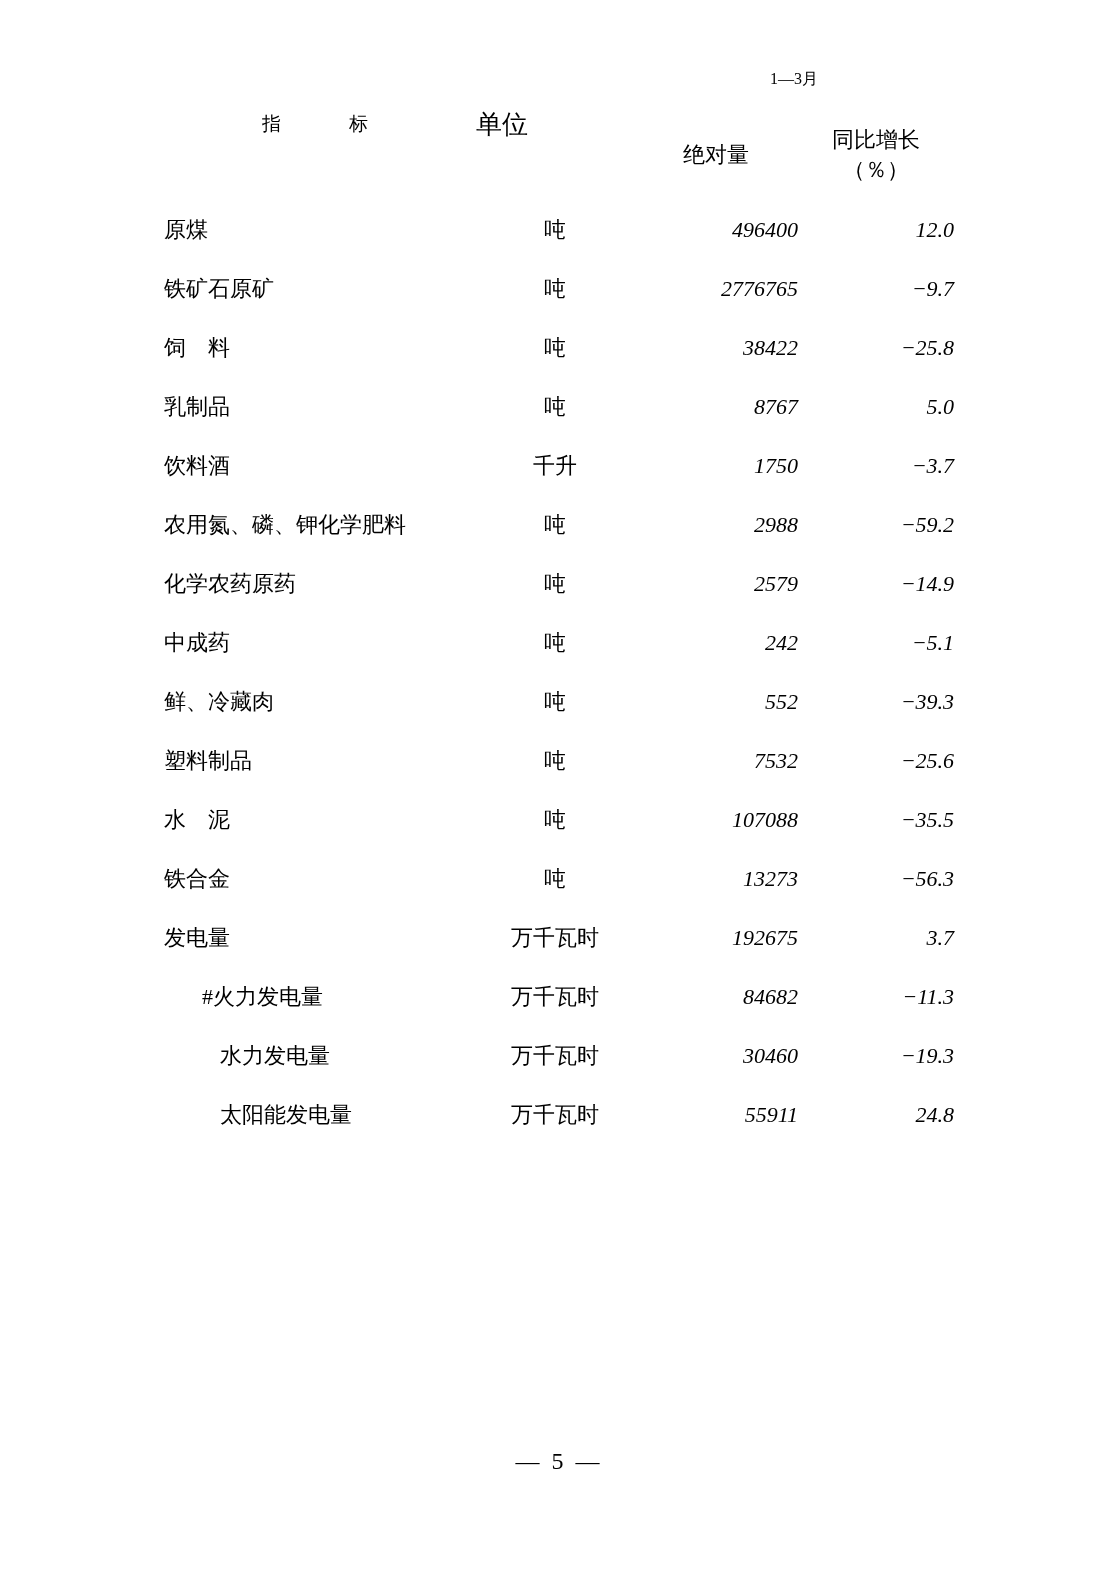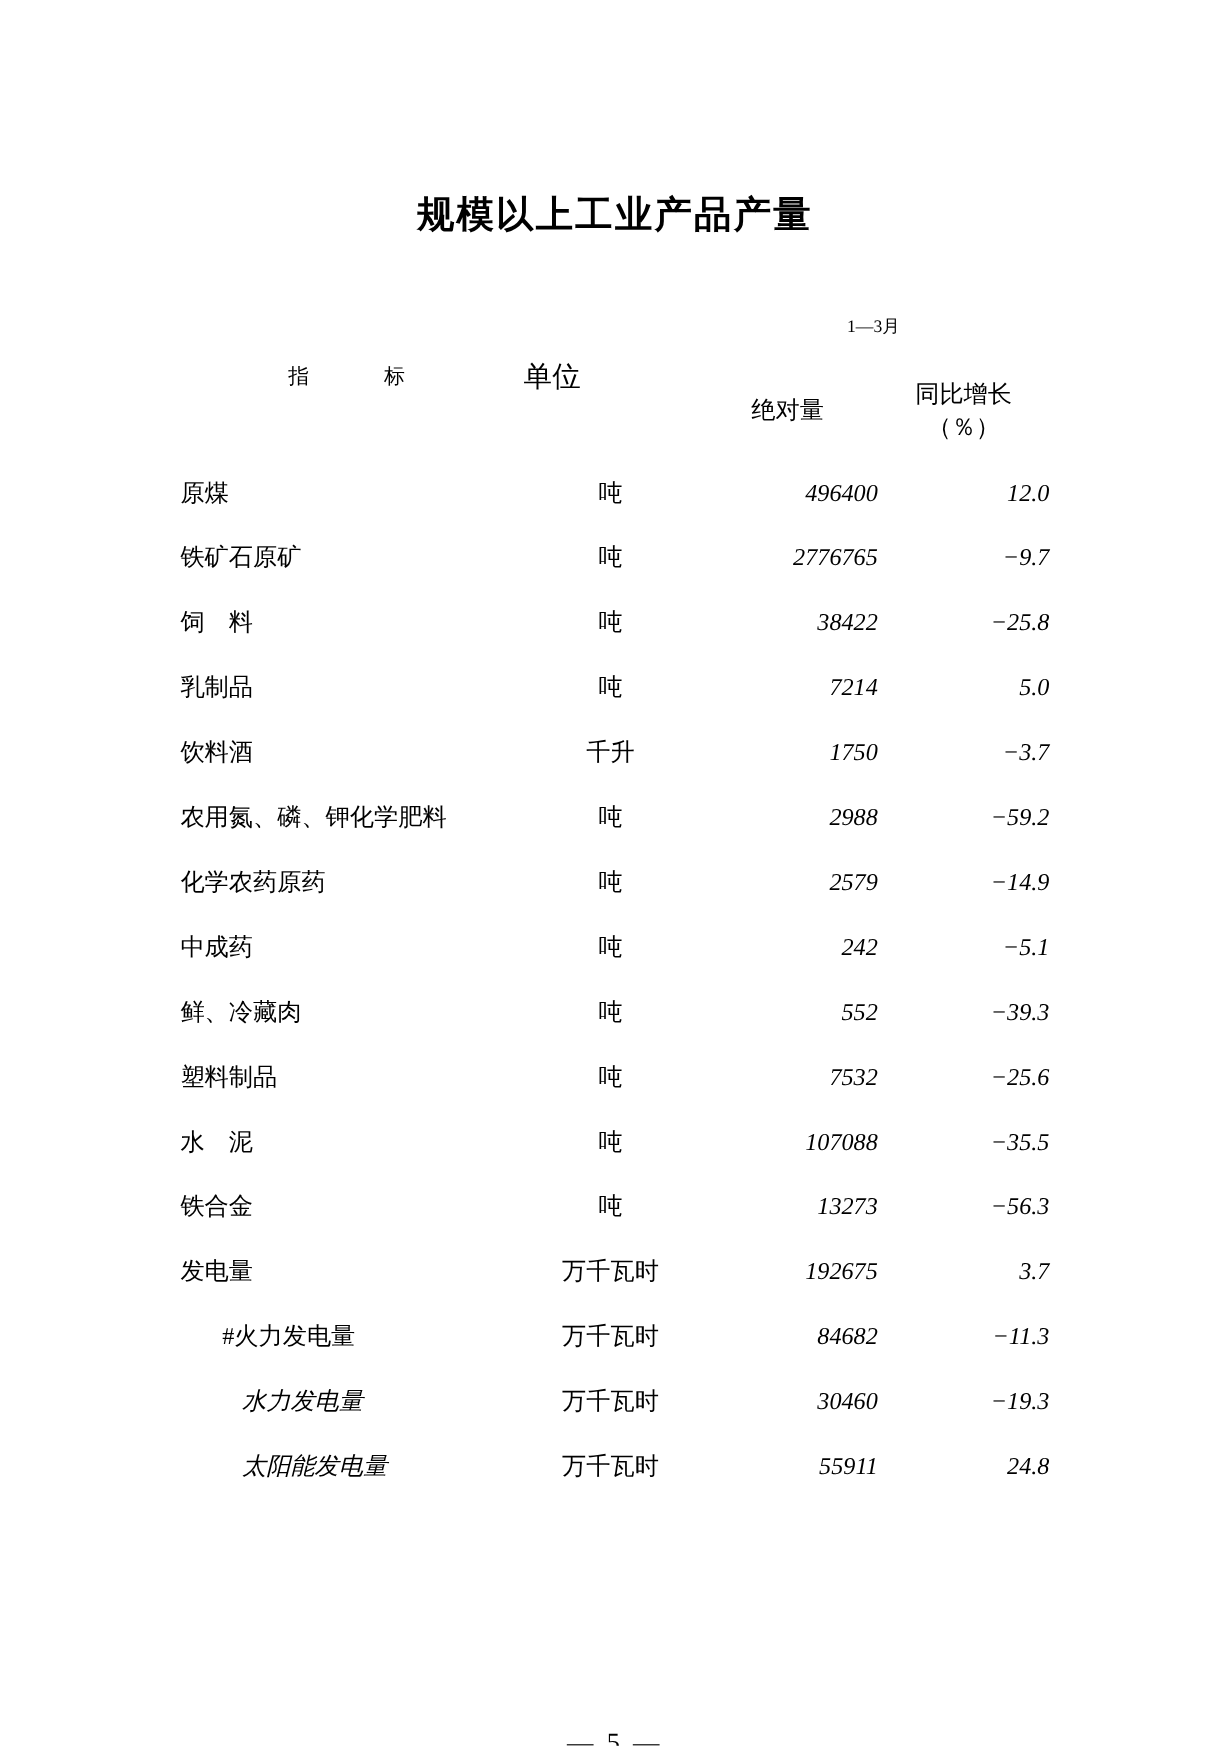--- a/index.html
+++ b/index.html
@@ -95,39 +95,38 @@
     height: 59px;
     vertical-align: middle;
     font-size: 22px;
   }
   .ind-cell {
     text-align: left;
     padding-left: 18px;
     letter-spacing: 0px;
   }
   .ind-cell.indent1 { padding-left: 38px; }
-  .ind-cell.indent2 { padding-left: 56px; font-style: italic; }
+  .ind-cell.indent2 { padding-left: 56px; }
   .unit-cell { text-align: center; }
   .num-cell { text-align: right; padding-right: 18px; font-style: italic; }
   .page-num {
     position: absolute;
     left: 0;
     right: 0;
     top: 1400px;
     text-align: center;
     font-size: 24px;
     letter-spacing: 3px;
   }
 </style>
 </head>
 <body>
 
 <div class="page">
 
-  <div class="doc-title">规模以上工业产品产量</div>
 
   <div class="table-wrap">
     <table class="stat">
       <colgroup>
         <col class="col-ind">
         <col class="col-unit">
         <col class="col-abs">
         <col class="col-yoy">
       </colgroup>
       <tbody id="table-body">
@@ -157,21 +156,21 @@
           </tr>
           <tr class="body-row">
             <td class="ind-cell">饲　料</td>
             <td class="unit-cell v-l v-r">吨</td>
             <td class="num-cell v-r">38422</td>
             <td class="num-cell">−25.8</td>
           </tr>
           <tr class="body-row">
             <td class="ind-cell">乳制品</td>
             <td class="unit-cell v-l v-r">吨</td>
-            <td class="num-cell v-r">7214</td>
+            <td class="num-cell v-r">8767</td>
             <td class="num-cell">5.0</td>
           </tr>
           <tr class="body-row">
             <td class="ind-cell">饮料酒</td>
             <td class="unit-cell v-l v-r">千升</td>
             <td class="num-cell v-r">1750</td>
             <td class="num-cell">−3.7</td>
           </tr>
           <tr class="body-row">
             <td class="ind-cell">农用氮、磷、钾化学肥料</td>

